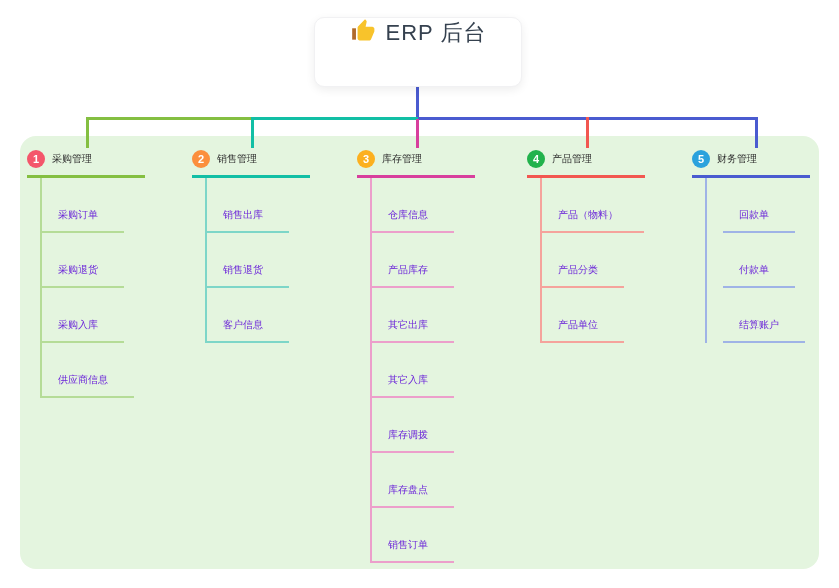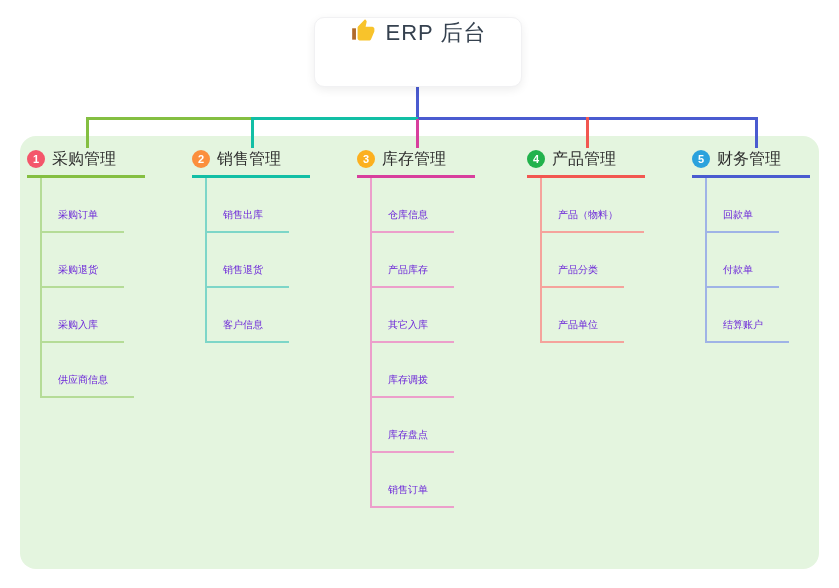--- a/index.html
+++ b/index.html
@@ -28,36 +28,36 @@
   .v-magenta{left:416px;top:119px;width:3px;height:29px;background:#d83f9d;}
   .v-red    {left:586px;top:117px;width:3px;height:31px;background:#f25750;}
   .v-blue   {left:755px;top:117px;width:3px;height:31px;background:#4a5bd0;}
 
   
   .branch{position:absolute;top:146px;z-index:2;}
   .b1{left:27px;} .b2{left:192px;} .b3{left:357px;} .b4{left:527px;} .b5{left:692px;}
 
   .branch-header{display:flex;align-items:center;gap:7px;width:118px;
     height:26px;padding-bottom:3px;border-bottom:3px solid;}
-  .branch-title{font-size:16px;color:#2f2f2f;font-weight:500;white-space:nowrap;}
+  .branch-title{font-size:10px;color:#2f2f2f;font-weight:500;white-space:nowrap;}
   .badge{width:18px;height:18px;border-radius:50%;flex:0 0 18px;
     display:flex;align-items:center;justify-content:center;
     color:#fff;font-size:11px;font-weight:bold;}
 
   .children{margin-left:13px;border-left:2px solid;}
   .child-row{height:55px;display:flex;align-items:flex-end;}
   .child-label{font-size:10px;color:#6d28d9;white-space:nowrap;
     border-bottom:2px solid;padding:0 26px 9px 16px;}
 
   
   .b1 .branch-header{border-color:#84bf41;} .b1 .children{border-color:#b5dc97;} .b1 .child-label{border-color:#b5dc97;} .b1 .badge{background:#f4566b;}
   .b2 .branch-header{border-color:#12bfa5;} .b2 .children{border-color:#7dd6c8;} .b2 .child-label{border-color:#7dd6c8;} .b2 .badge{background:#fb8f3d;}
   .b3 .branch-header{border-color:#d83f9d;} .b3 .children{border-color:#ec9fcb;} .b3 .child-label{border-color:#ec9fcb;} .b3 .badge{background:#fcb01f;}
   .b4 .branch-header{border-color:#f25750;} .b4 .children{border-color:#f5a39c;} .b4 .child-label{border-color:#f5a39c;} .b4 .badge{background:#22b24c;}
-  .b5 .branch-header{border-color:#4a5bd0;} .b5 .children{border-color:#9fb3e6;} .b5 .child-label{border-color:#9fb3e6;} .b5 .badge{background:#2ba2dd;}
+  .b5 .branch-header{border-color:#4a5bd0;} .b5 .children{border-color:#9fb3e6;padding-left:16px;} .b5 .child-label{border-color:#9fb3e6;} .b5 .badge{background:#2ba2dd;}
 </style>
 </head>
 <body>
 
 <div class="stage">
 
   <div class="root-node">
     <span style="display:flex;">
       <svg width="26" height="26" viewBox="0 0 24 24">
         <path fill="#b06a2a" d="M2 20h3.5V9.5H2z"></path>
@@ -124,20 +124,23 @@
       <span class="branch-title">库存管理</span>
     </div>
     <div class="children">
       <div class="child-row">
           <span class="child-label">仓库信息</span>
         </div>
       <div class="child-row">
           <span class="child-label">产品库存</span>
         </div>
       <div class="child-row">
+          <span class="child-label">其它出库</span>
+        </div>
+      <div class="child-row">
           <span class="child-label">其它入库</span>
         </div>
       <div class="child-row">
           <span class="child-label">库存调拨</span>
         </div>
       <div class="child-row">
           <span class="child-label">库存盘点</span>
         </div>
       <div class="child-row">
           <span class="child-label">销售订单</span>

